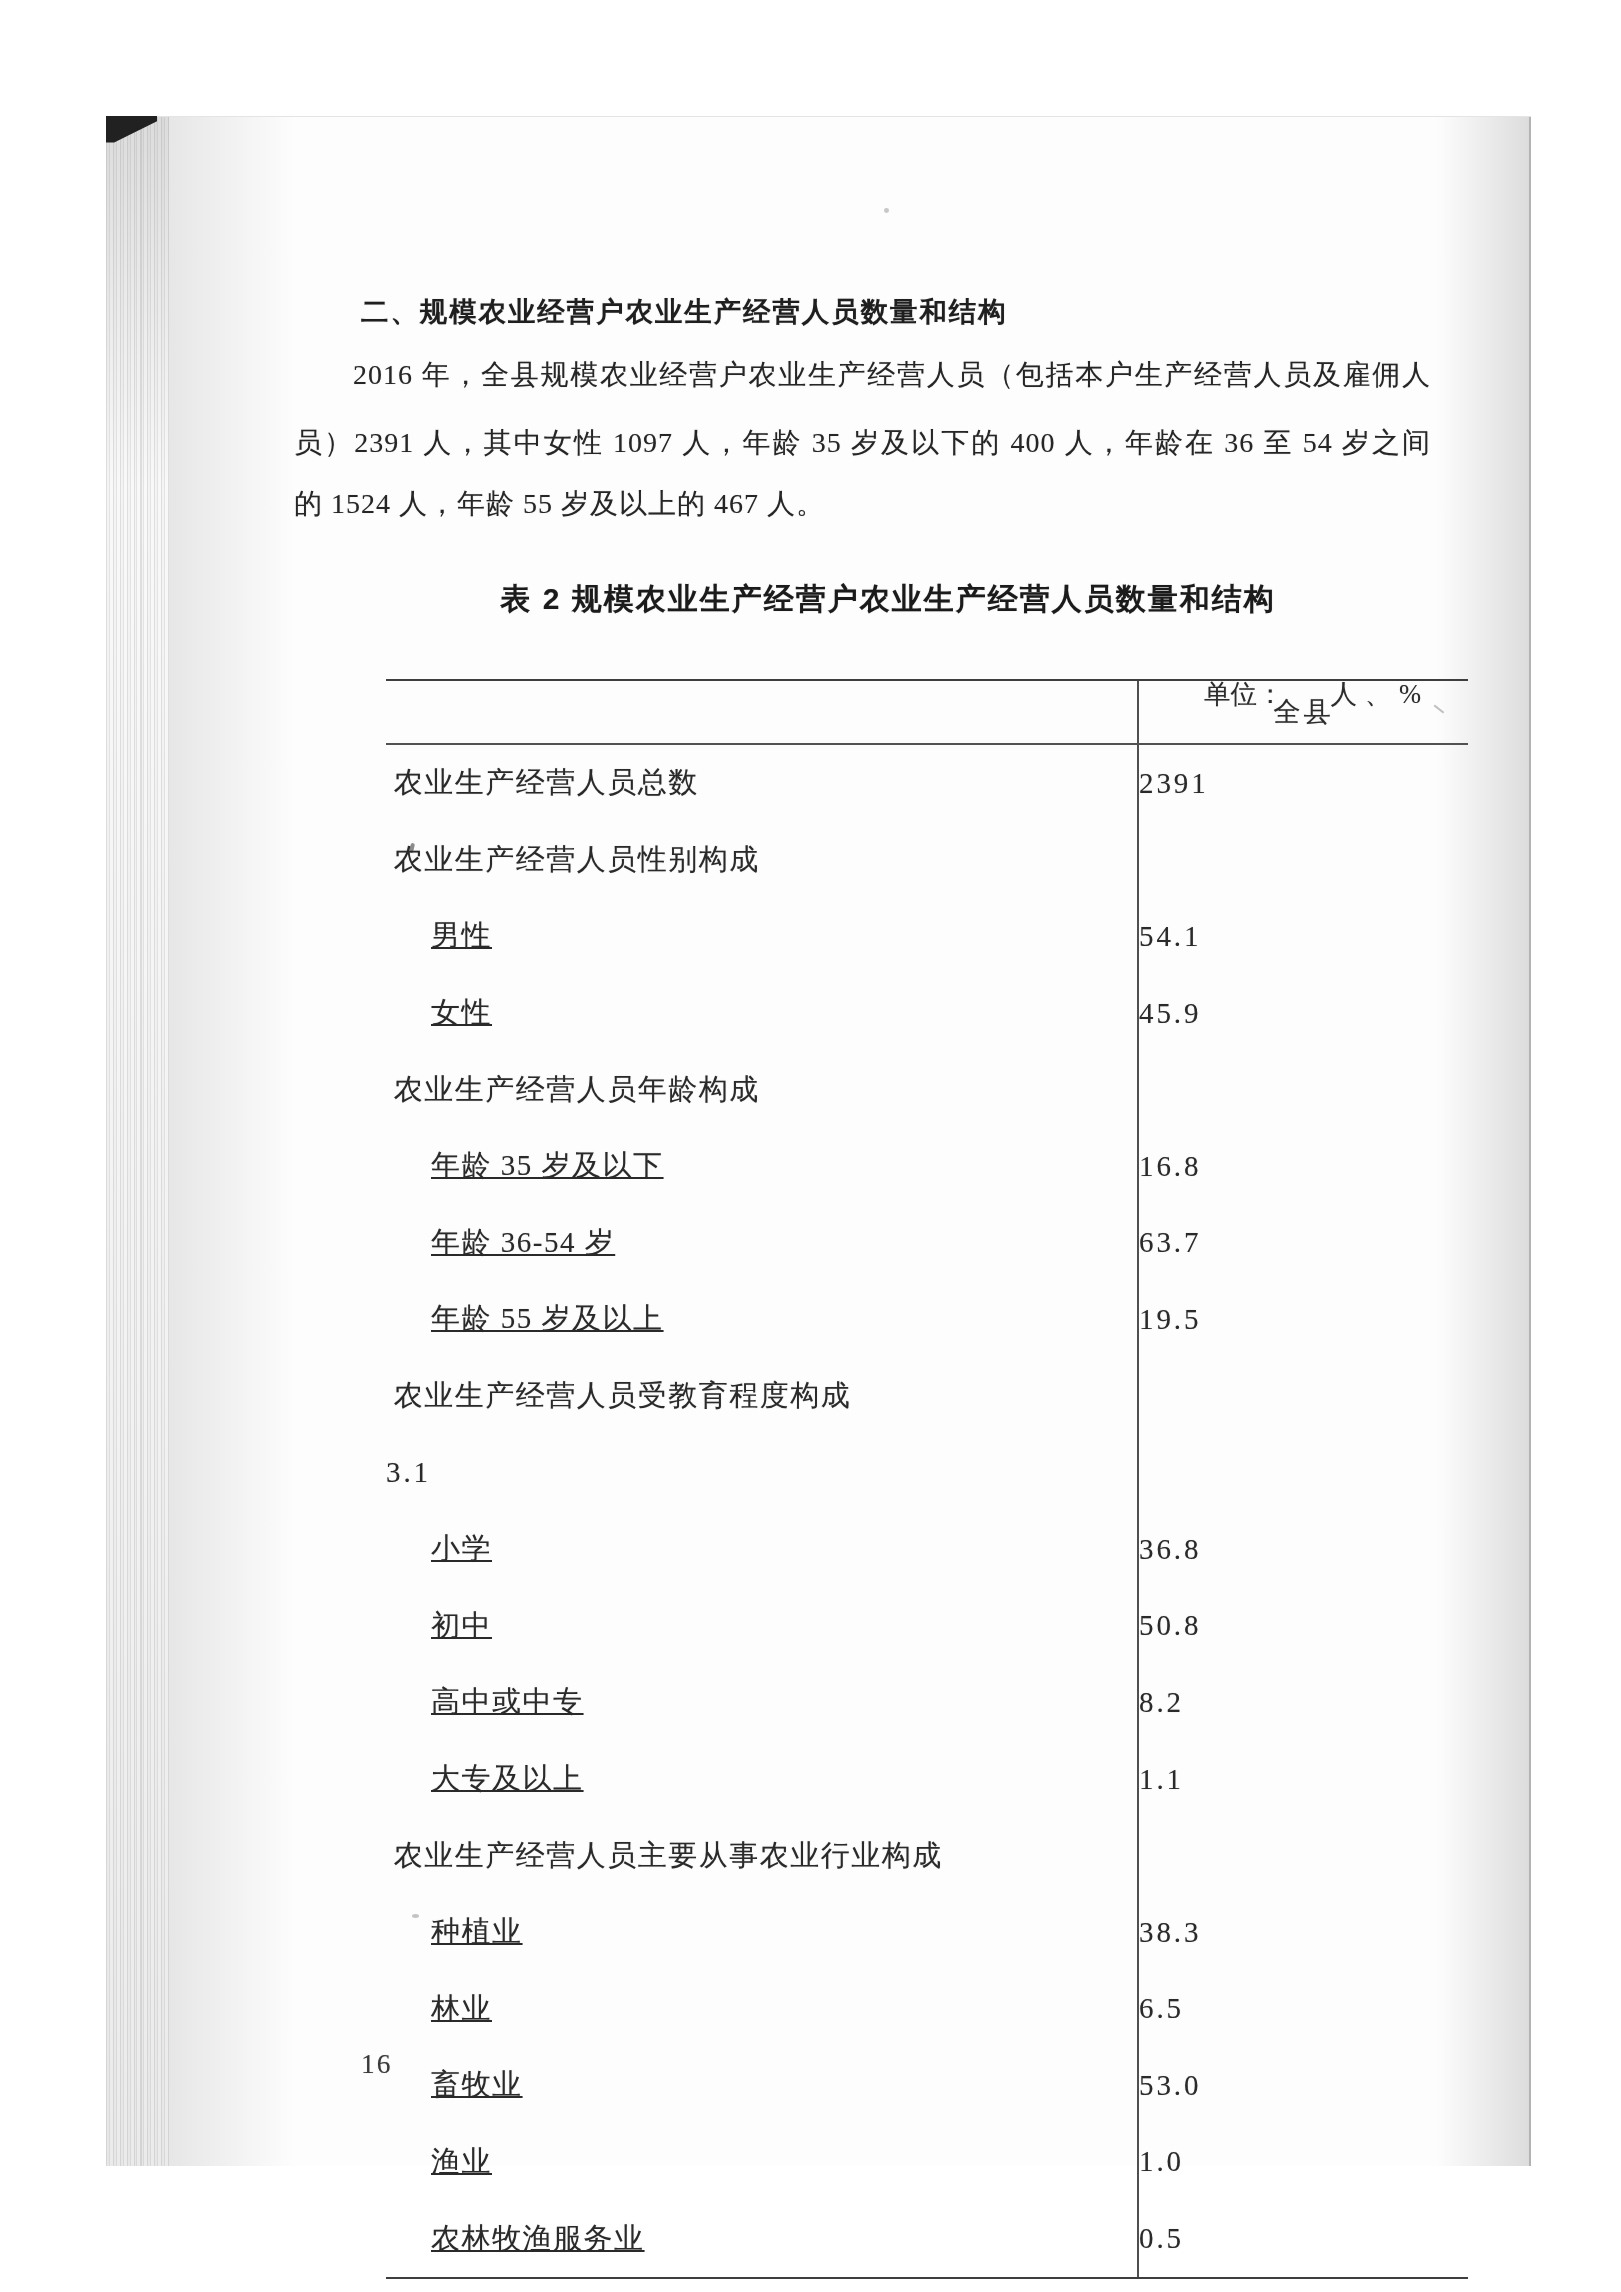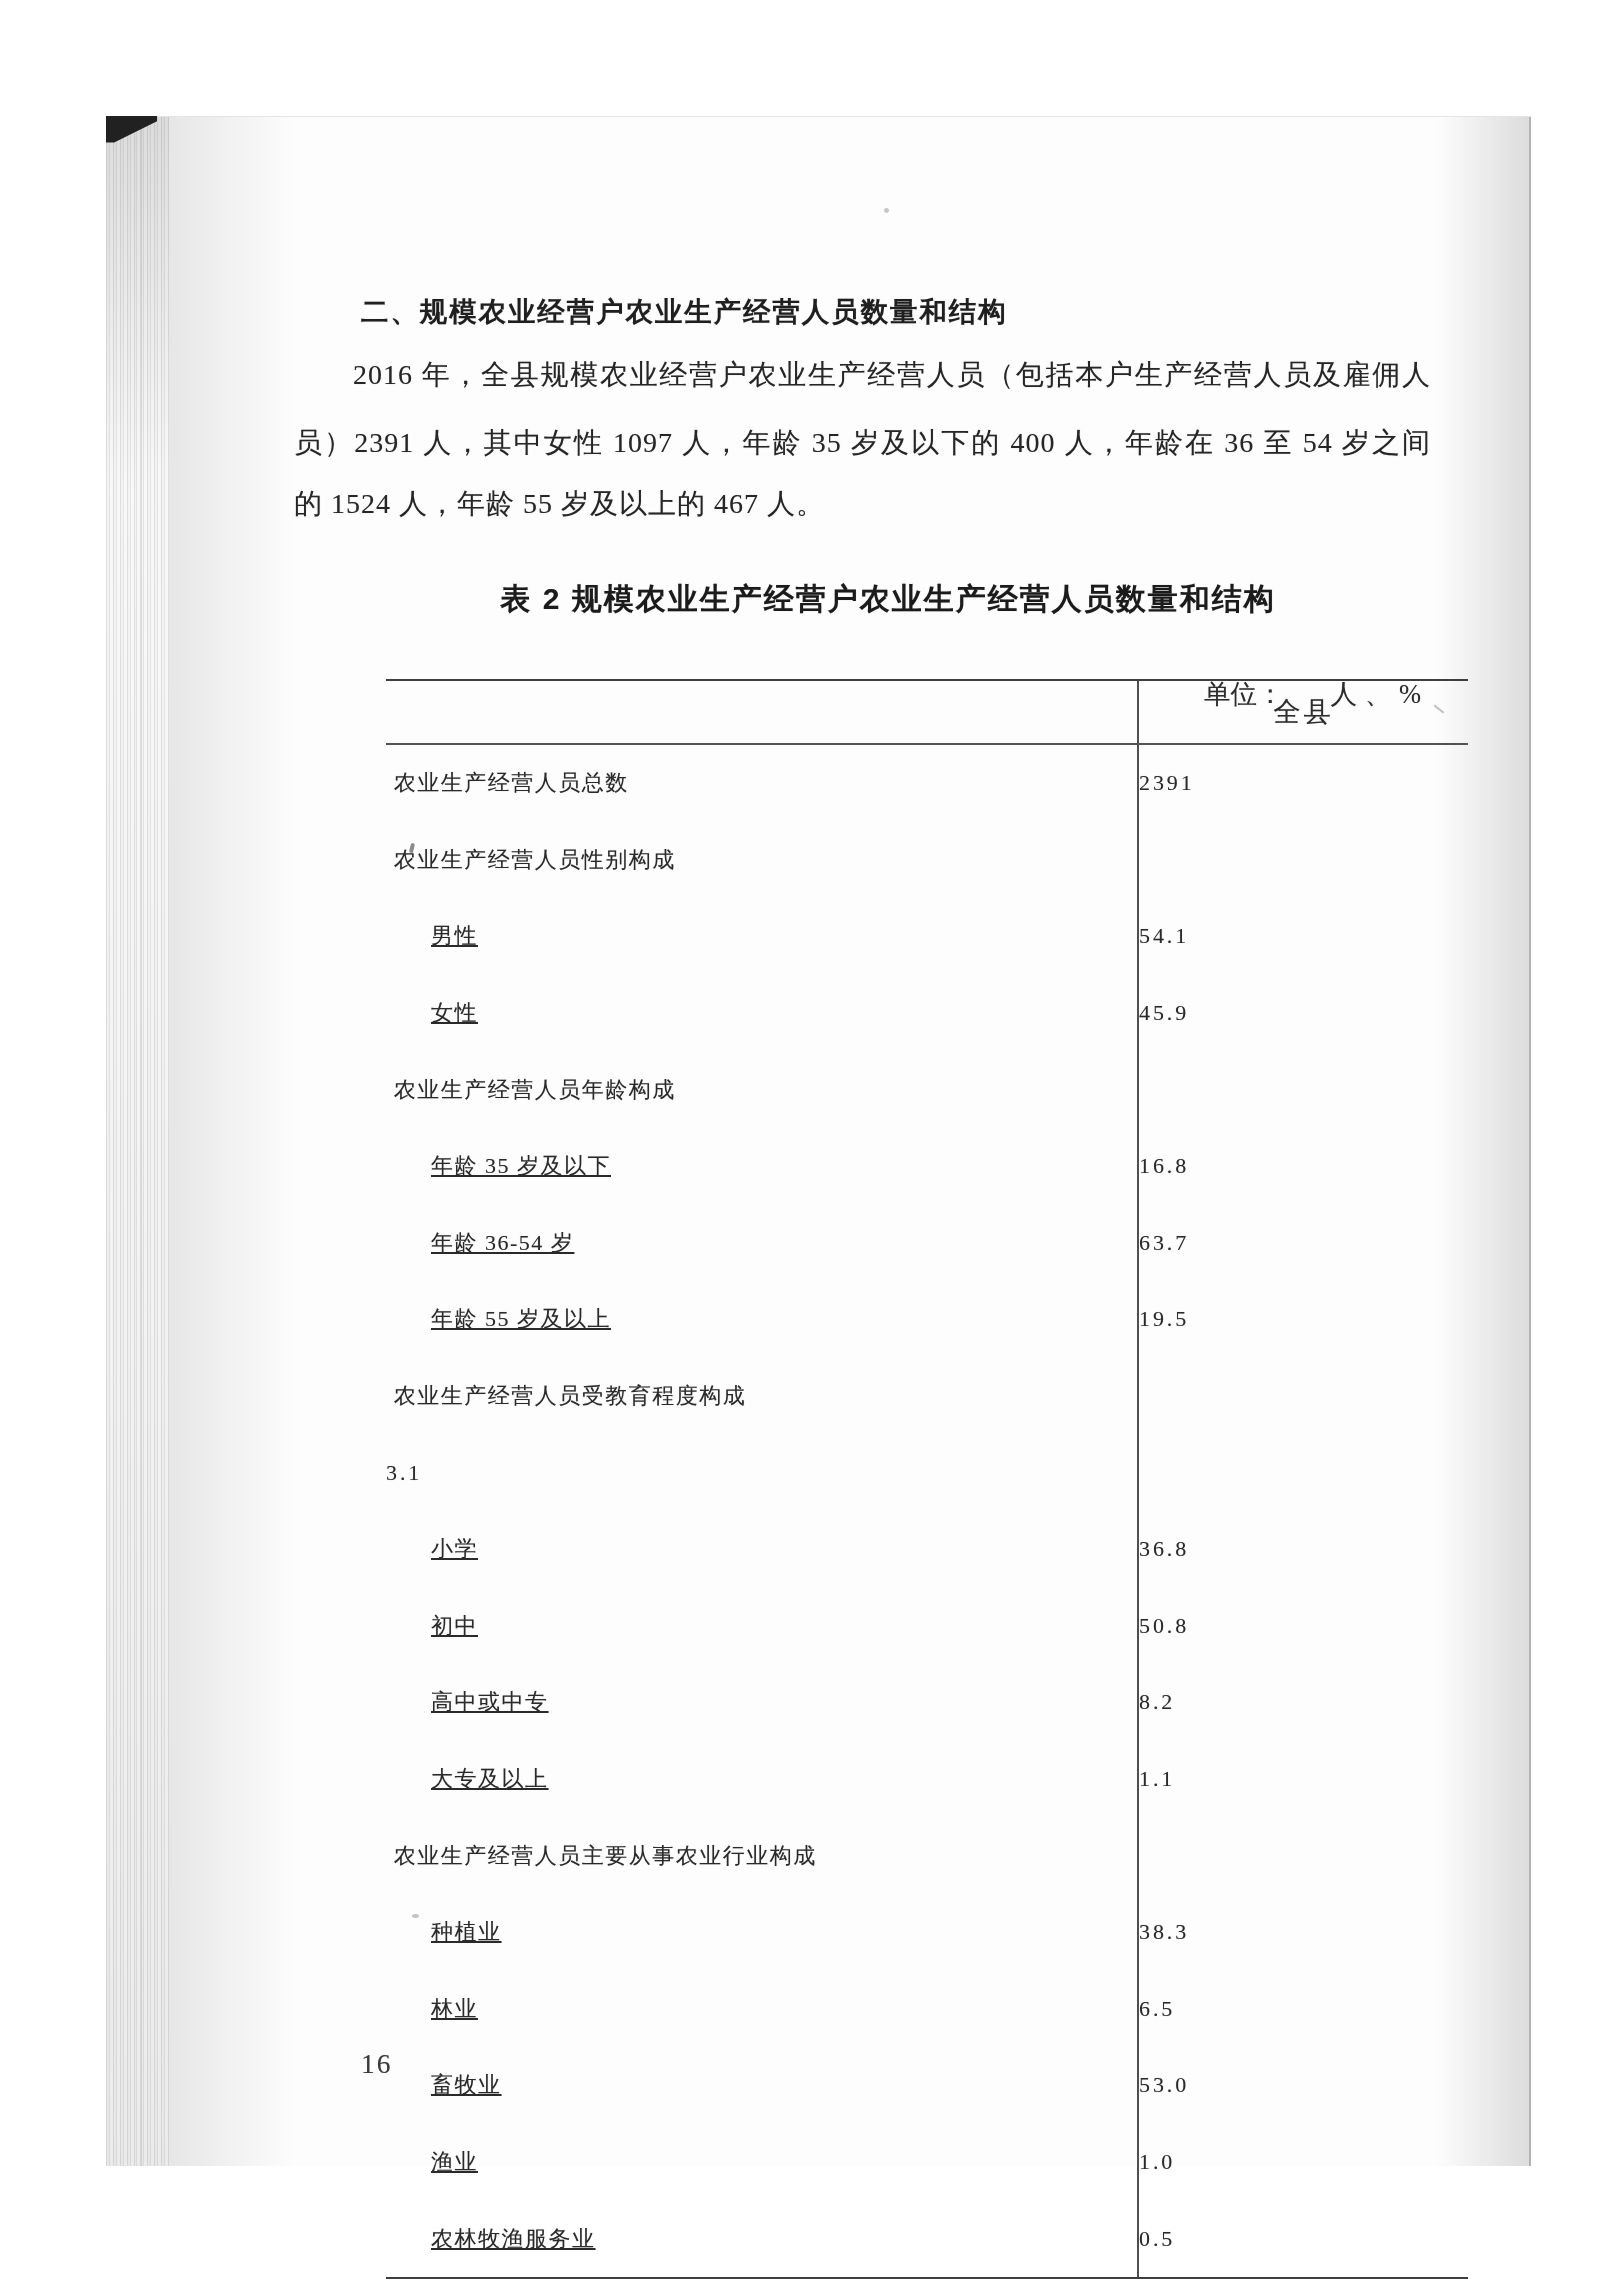--- a/index.html
+++ b/index.html
@@ -68,21 +68,21 @@
     position:absolute; left:347px; top:679px; width:1082px; height:1600px;
     box-sizing:border-box; border-top:2.9px solid #3e3e3e; border-bottom:2.9px solid #3e3e3e;
     display:flex; flex-direction:column;margin-left:39px;
   }
   .v-divider { position:absolute; left:751px; top:0; bottom:0; width:2px; background:#4f4f4f; }
   .t-header { height:62px; border-bottom:2px solid #525252; position:relative; flex:none; }
   .col-header {
     position:absolute; left:753px; width:329px; text-align:center;
     line-height:62px; font-size:27.4px; letter-spacing:2.9px; color:#2d2d2d;
   }
-  .t-row { flex:1; display:flex; align-items:center; font-size:22px; }
+  .t-row { flex:1; display:flex; align-items:center; font-size:29px; }
   .t-label { flex:1; padding-left:7.8px; letter-spacing:1.5px; white-space:nowrap; color:#2a2a2a; }
   .t-row.sub .t-label { padding-left:45px;text-decoration:underline; }
   .t-value { width:329px; text-align:left; letter-spacing:2.9px; color:#2a2a2a; }
   .page-number { position:absolute; left:361px; top:2049px; font-size:27.4px; letter-spacing:2px; color:#3a3a3a; }
 </style>
 </head>
 <body>
 
 <div class="canvas">
 

